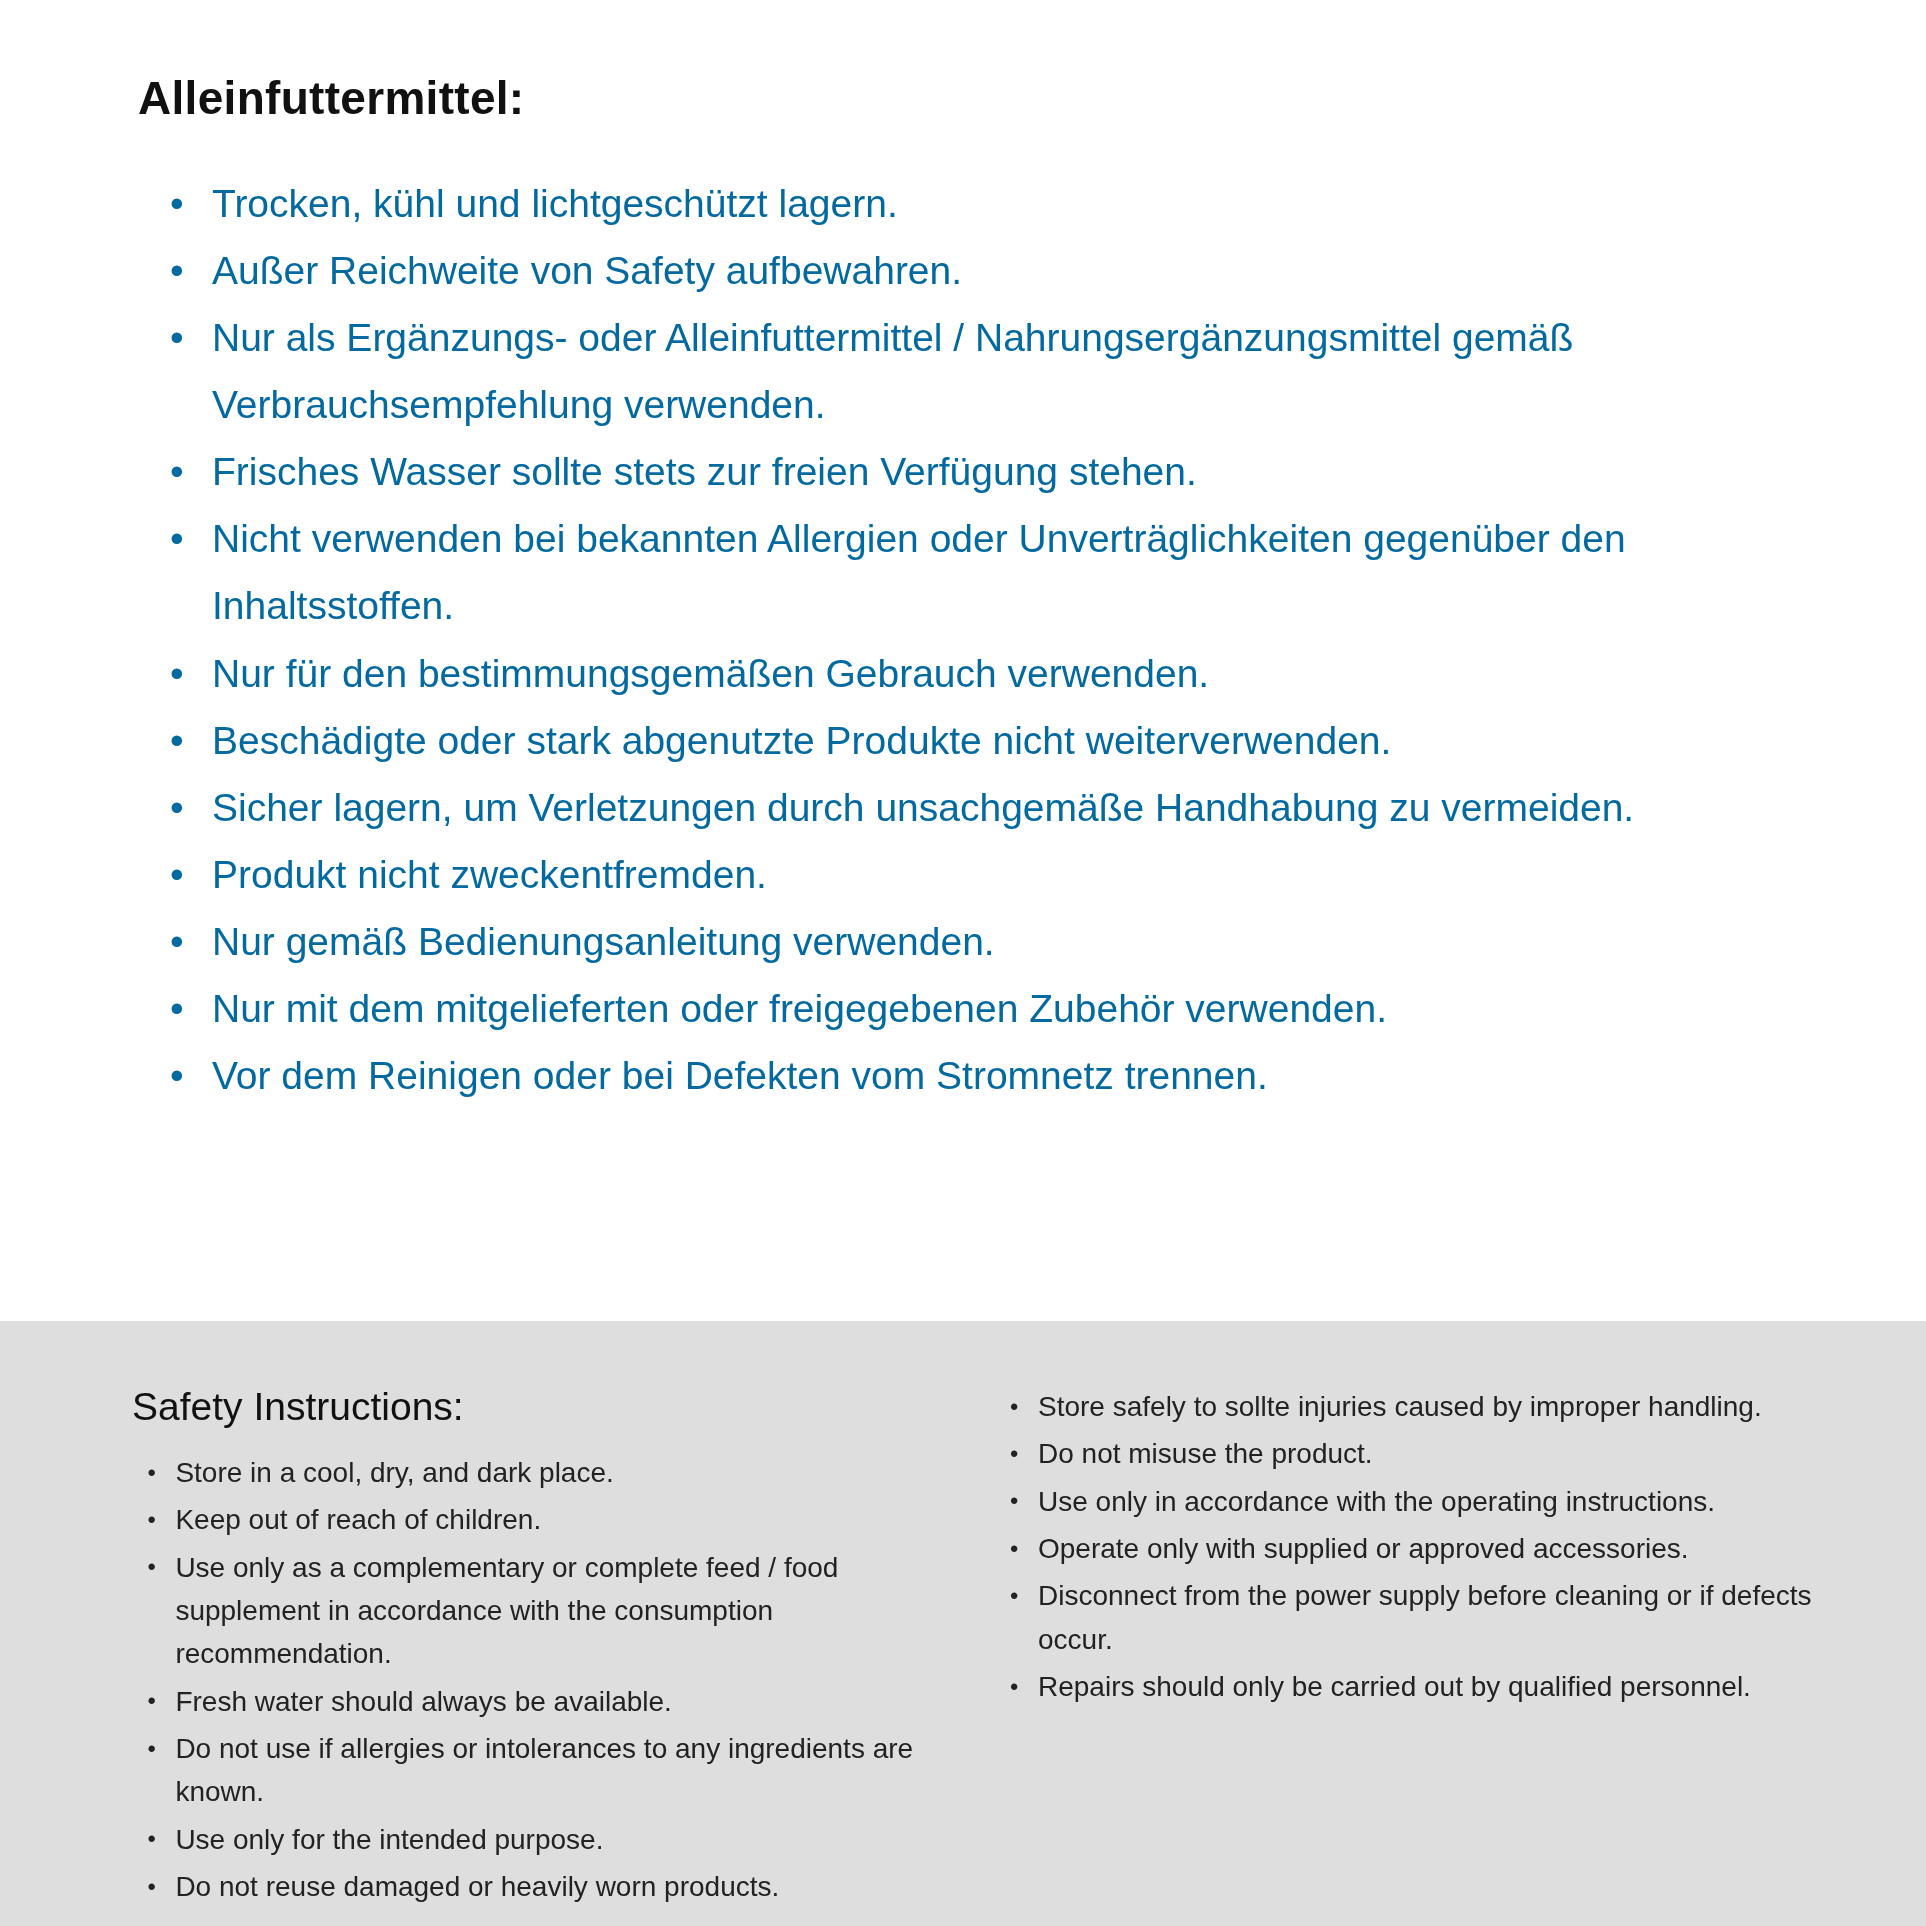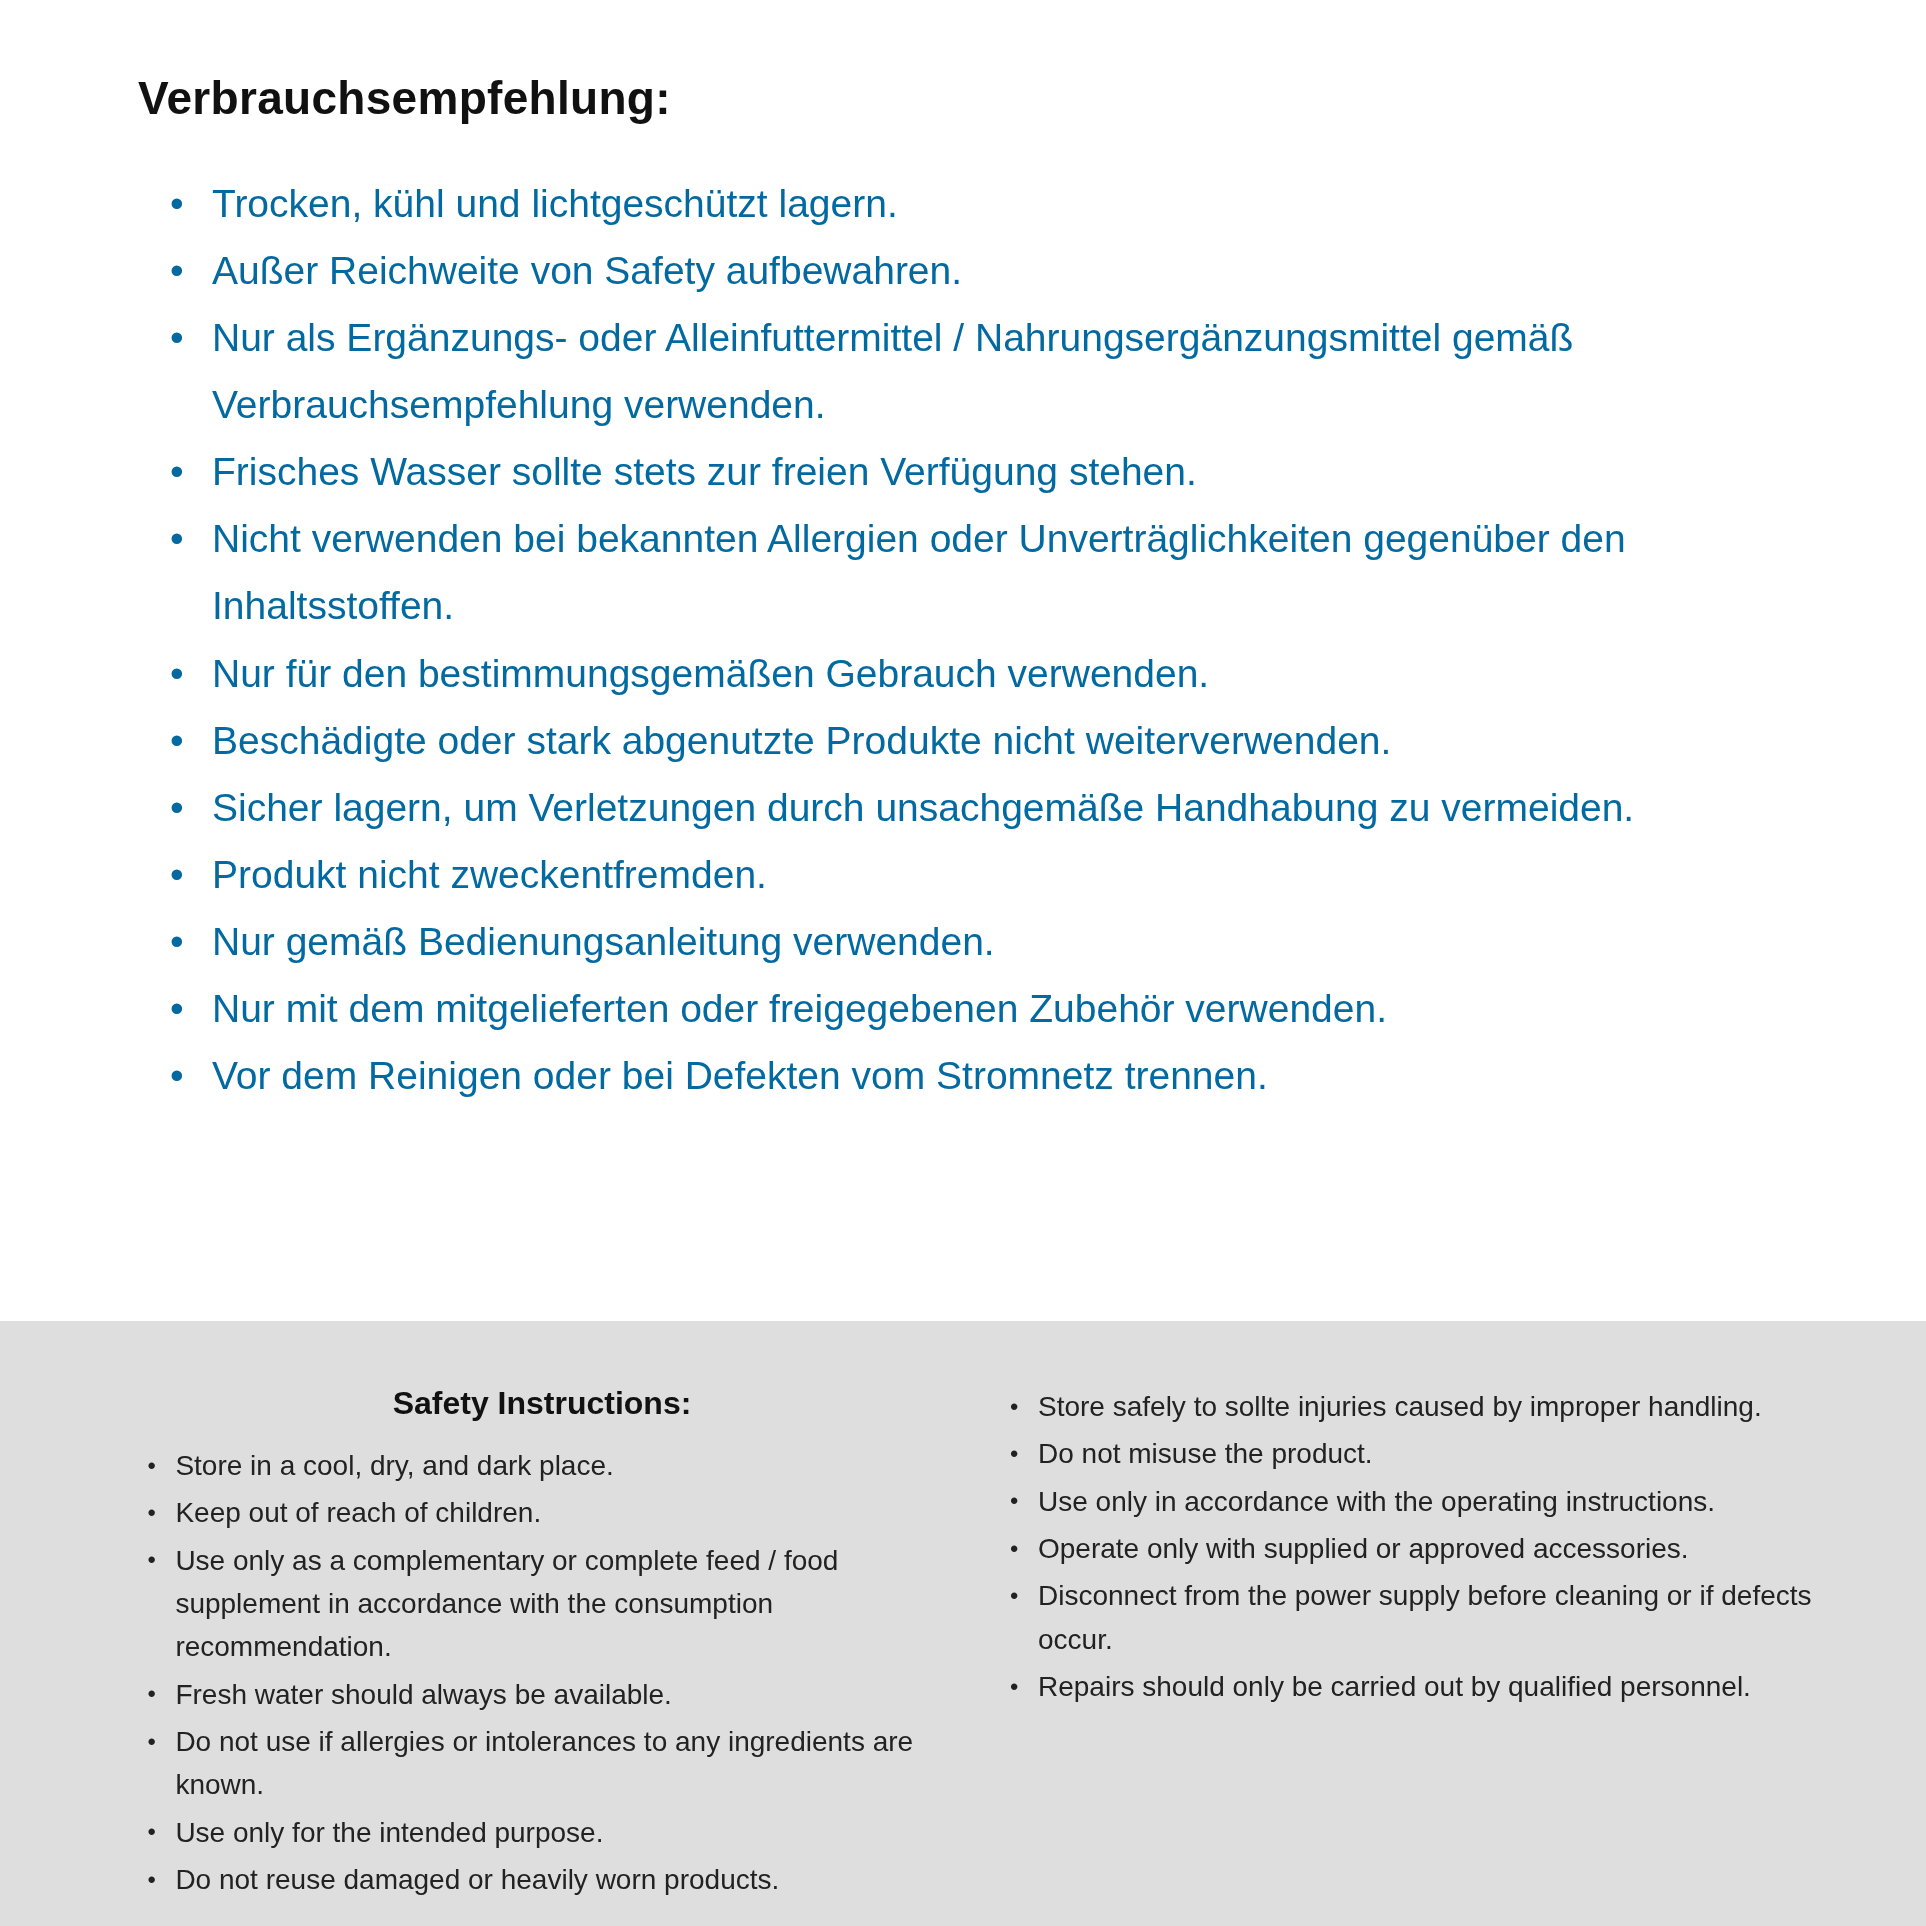--- a/index.html
+++ b/index.html
@@ -62,25 +62,24 @@
     display: flex;
     flex-direction: row;
     align-items: flex-start;
     gap: 58px;
   }
   .col {
     flex: 1 1 0;
     min-width: 0;
   }
   .title-en {
-    font-size: 32px;
-    font-weight: 700;
+    font-size: 39px;
+    font-weight: 400;
     color: #111111;
     margin: 0 0 22px 0;
-    text-align: center;
   }
   ul.list-en {
     list-style: none;
     margin: 0;
     padding: 0 0 0 15.4px;
   }
   .col-right ul.list-en { padding-left: 0; }
   ul.list-en li {
     font-size: 28px;
     line-height: 1.55;
@@ -95,21 +94,21 @@
     width: 28px;
     text-indent: 0;
     font-size: 0.85em;
     vertical-align: 1.3px;
   }
 </style>
 </head>
 <body>
 
 <div class="section-de">
-  <h1 class="title-de">Verbrauchsempfehlung:</h1>
+  <h1 class="title-de">Alleinfuttermittel:</h1>
   <ul class="list-de">
     <li>Trocken, kühl und lichtgeschützt lagern.</li>
     <li>Außer Reichweite von Safety aufbewahren.</li>
     <li>Nur als Ergänzungs- oder Alleinfuttermittel / Nahrungsergänzungsmittel gemäß Verbrauchsempfehlung verwenden.</li>
     <li>Frisches Wasser sollte stets zur freien Verfügung stehen.</li>
     <li>Nicht verwenden bei bekannten Allergien oder Unverträglichkeiten gegenüber den Inhaltsstoffen.</li>
     <li>Nur für den bestimmungsgemäßen Gebrauch verwenden.</li>
     <li>Beschädigte oder stark abgenutzte Produkte nicht weiterverwenden.</li>
     <li>Sicher lagern, um Verletzungen durch unsachgemäße Handhabung zu vermeiden.</li>
     <li>Produkt nicht zweckentfremden.</li>

